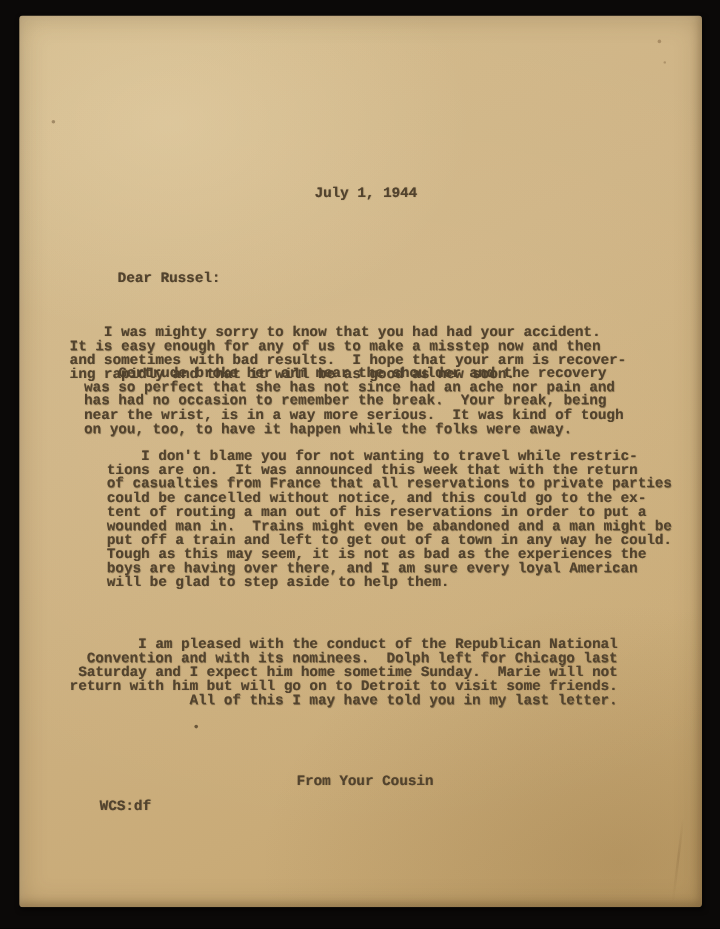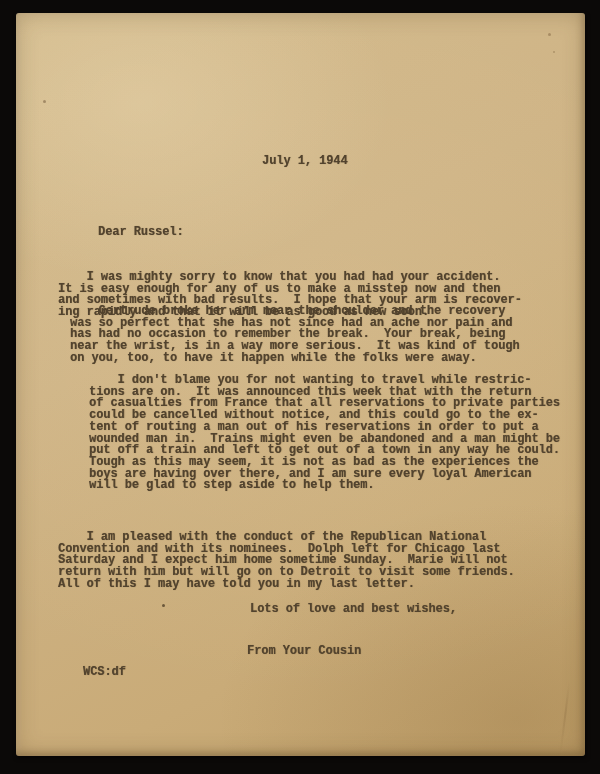--- a/index.html
+++ b/index.html
@@ -49,21 +49,21 @@
     text-shadow: 0.4px 0.4px 0.7px rgba(74, 58, 36, 0.65);
   }
 
   .date-line      { left: 246px; top: 143px; }
   .recipient      { left: 42px;  top: 177px; }
   .salutation     { left: 42px;  top: 214px; padding-left: 40px; }
   .para-1         { left: 42px;  top: 239px; margin-top: 20px; }
   .para-2         { left: 54px;  top: 293px; }
   .para-3         { left: 46px;  top: 362px; margin-left: 27px; }
   .para-4         { left: 42px;  top: 487px; }
-  .para-5         { left: 42px;  top: 519px; }
+  .para-5         { left: 42px;  top: 519px; text-align: right; }
   .closing        { left: 234px; top: 591px; }
   .signature      { left: 231px; top: 633px; }
   .reference      { left: 67px;  top: 654px; }
 
   .speck {
     position: absolute;
     border-radius: 50%;
   }
   .speck-1 { left: 27px;  top: 87px;  width: 3px; height: 3px; background: rgba(96, 72, 44, 0.45); }
   .speck-2 { left: 146px; top: 591px; width: 3px; height: 3px; background: rgba(74, 58, 36, 0.75); }
@@ -116,21 +116,20 @@
 boys are having over there, and I am sure every loyal American
 will be glad to step aside to help them.</div>
 
 
     <div class="txt para-5">    I am pleased with the conduct of the Republican National
 Convention and with its nominees.  Dolph left for Chicago last
 Saturday and I expect him home sometime Sunday.  Marie will not
 return with him but will go on to Detroit to visit some friends.
 All of this I may have told you in my last letter.</div>
 
-    <div class="txt closing">Lots of love and best wishes,</div>
 
     <div class="txt signature">From Your Cousin</div>
 
     <div class="txt reference">WCS:df</div>
 
     <div class="speck speck-1"></div>
     <div class="speck speck-2"></div>
     <div class="speck speck-3"></div>
     <div class="speck speck-4"></div>
     <div class="crease"></div>

